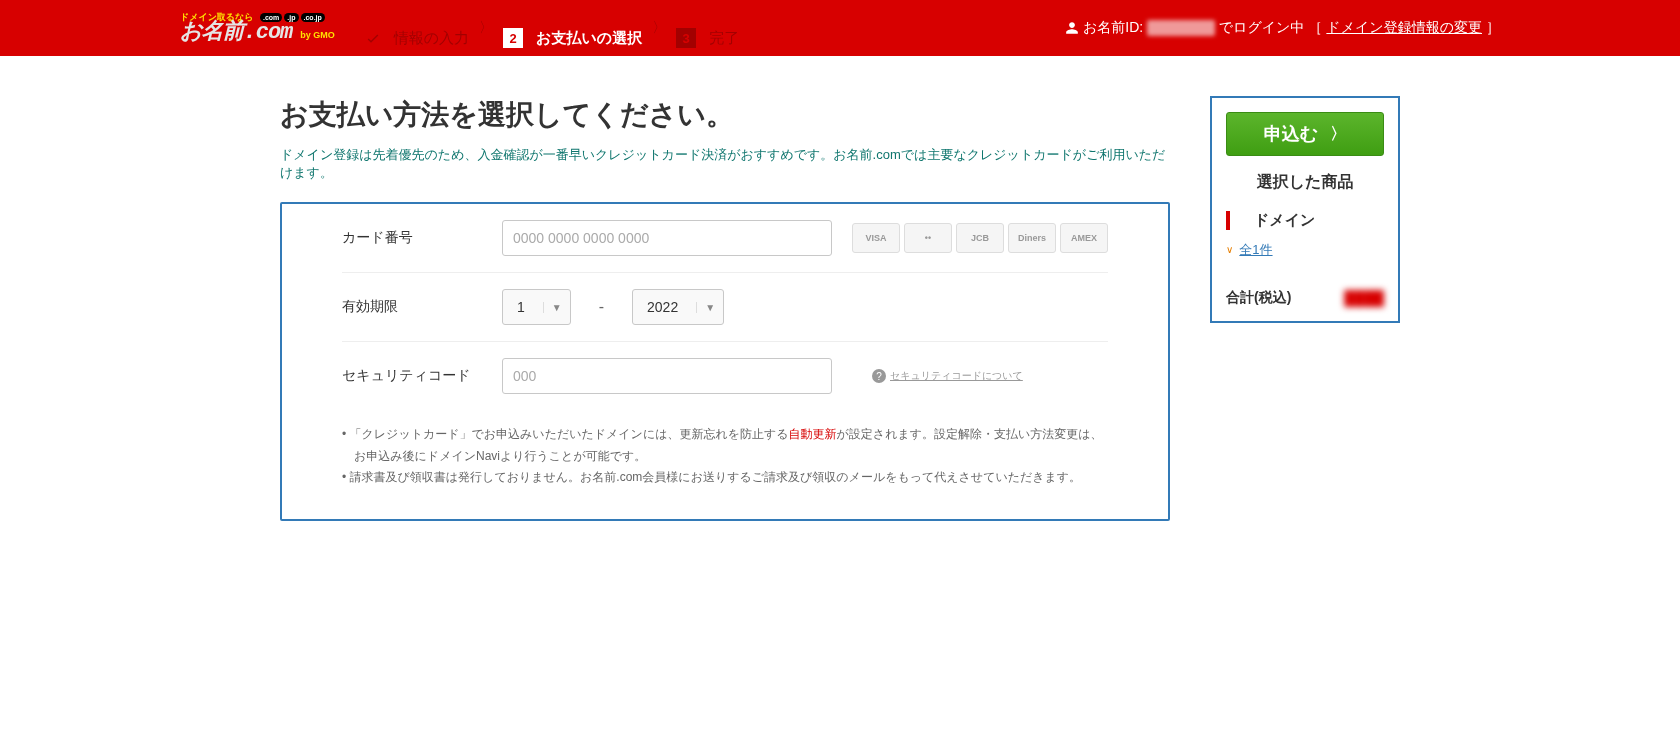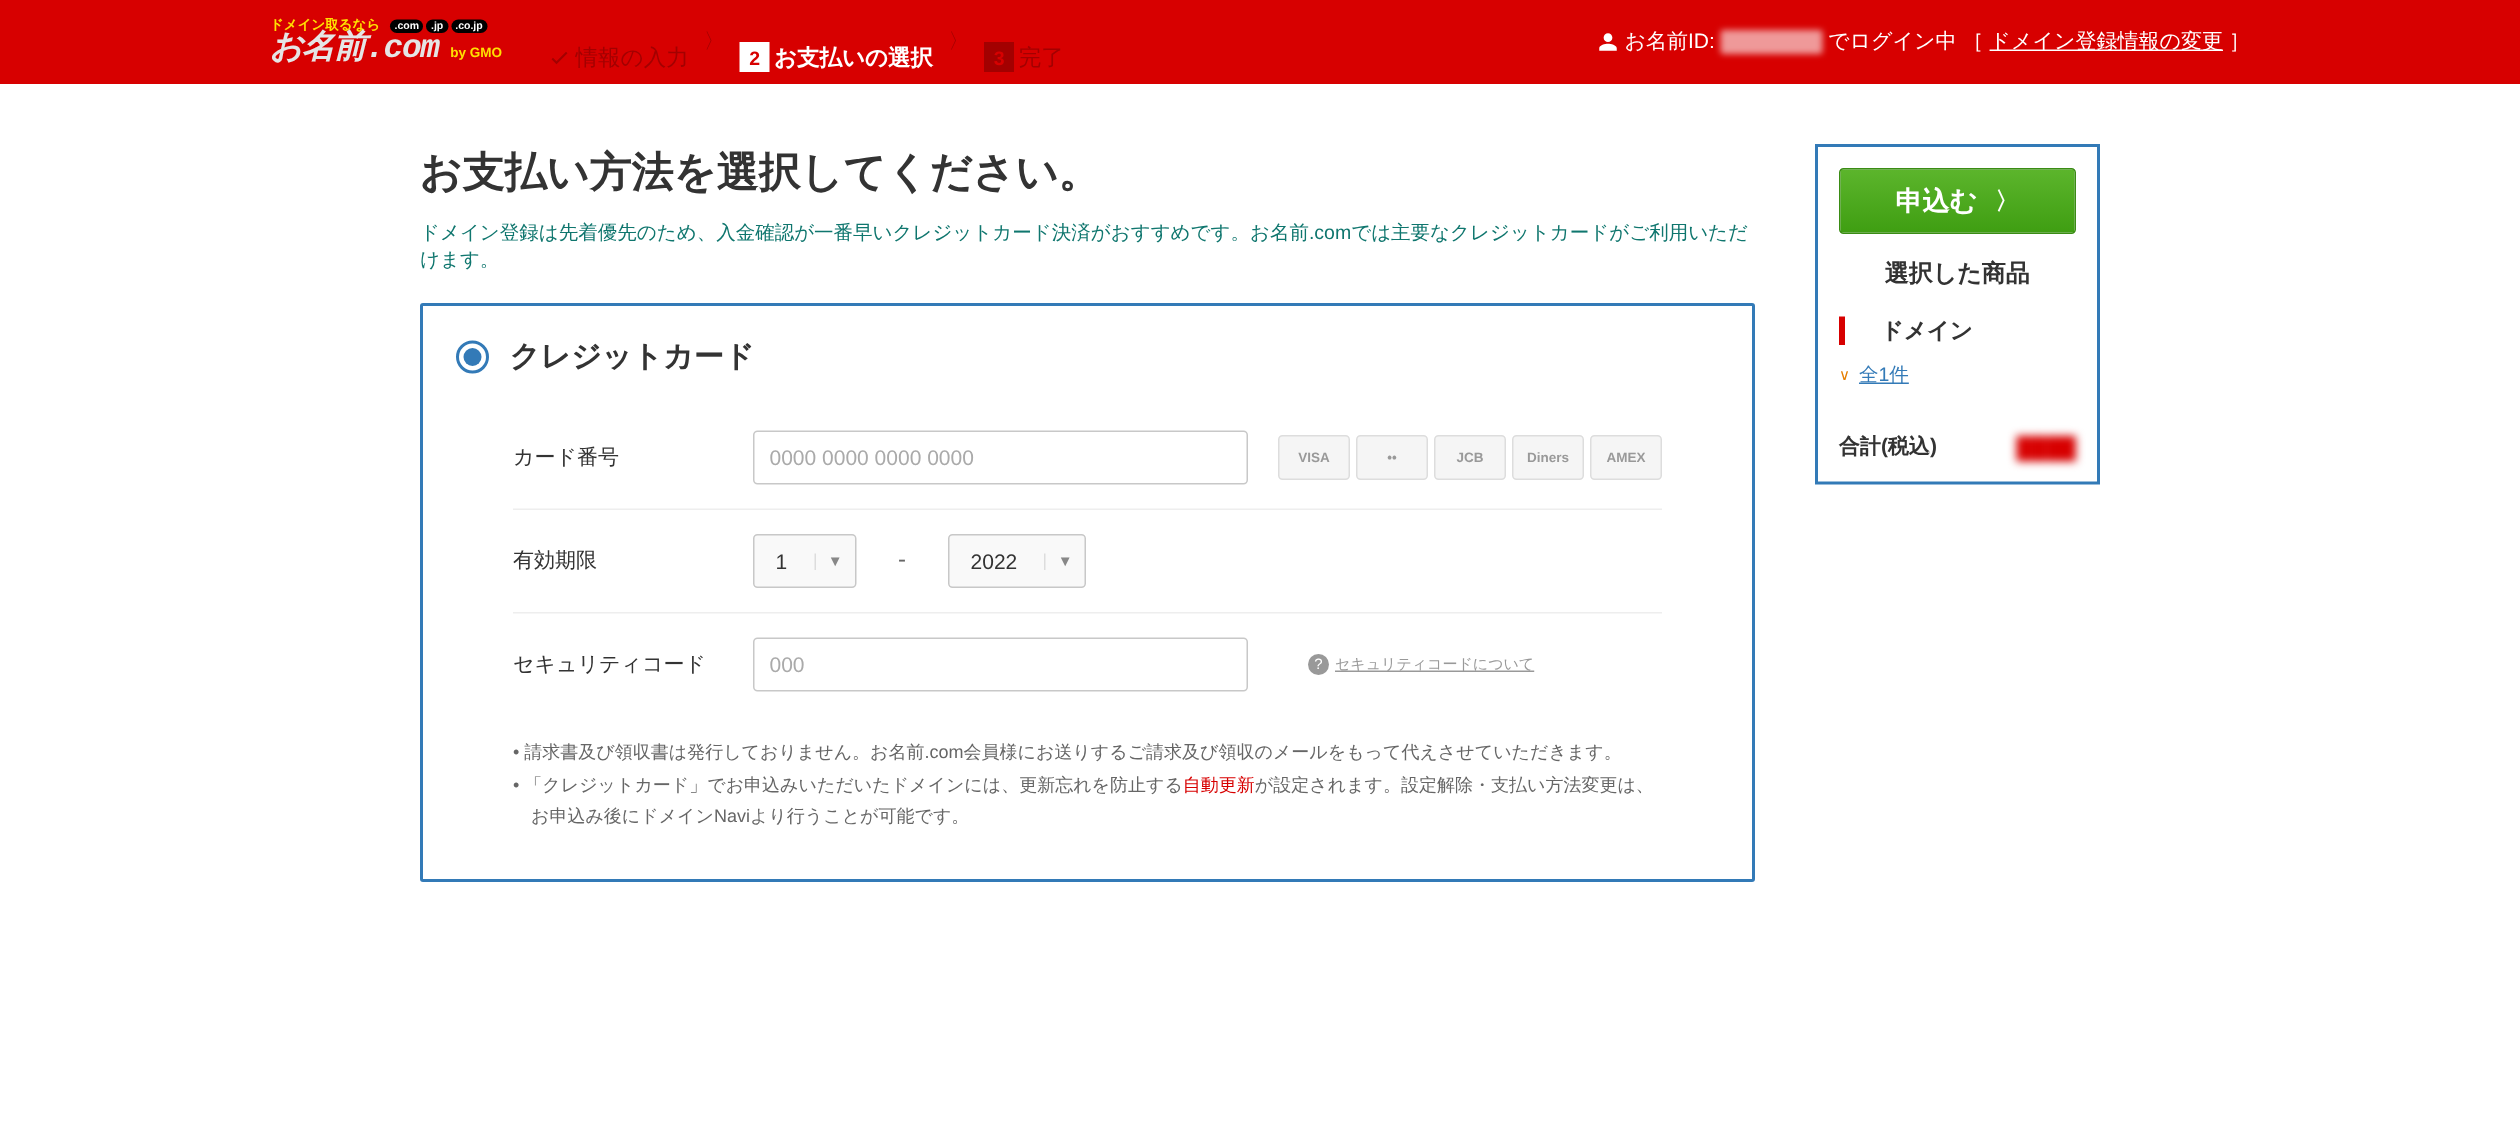--- a/index.html
+++ b/index.html
@@ -9,21 +9,21 @@
     .header { background: #d70000; height: 56px; display: flex; align-items: center; padding: 0 0; }
     .header-inner { width: 100%; max-width: 1360px; margin: 0 auto; display: flex; align-items: center; padding: 0 20px; }
     .logo-area { flex: 0 0 auto; margin-right: 30px; }
     .logo-tag { font-size: 9px; color: #ffe000; font-weight: bold; display: block; line-height: 1; }
     .logo-pills { display: inline-flex; gap: 2px; margin-left: 4px; }
     .logo-pill { background: #000; color: #fff; font-size: 7px; padding: 1px 3px; border-radius: 6px; }
     .logo-text { font-family: Liberation Mono, monospace; font-size: 22px; font-weight: 900; font-style: italic; color: #e5e5e5; letter-spacing: -1px; line-height: 1; }
     .logo-suffix { font-size: 9px; color: #ffe000; font-style: normal; font-weight: bold; margin-left: 4px; }
 
     .steps { display: flex; align-items: center; gap: 10px; flex: 1; }
-    .step { display: flex; align-items: center; gap: 3px; font-size: 15px; margin-top: 20px; }
+    .step { display: flex; align-items: center; gap: 13px; font-size: 15px; margin-top: 20px; }
     .step-check { width: 16px; height: 16px; color: #a30000; }
     .step-num { width: 20px; height: 20px; display: inline-flex; align-items: center; justify-content: center; font-weight: bold; font-size: 13px; }
     .step-num.active { background: #fff; color: #d70000; }
     .step-num.inactive { background: #a30000; color: #d70000; }
     .step-label.done { color: #a30000; }
     .step-label.active { color: #fff; font-weight: bold; }
     .step-chev { color: #a30000; }
 
     .user-area { display: flex; align-items: center; color: #fff; font-size: 14px; gap: 4px; }
     .user-icon { width: 14px; height: 14px; }
@@ -130,24 +130,20 @@
     </div>
   </div>
 </div>
 
 <div class="container">
   <div class="main">
     <h1 class="page-title">お支払い方法を選択してください。</h1>
     <p class="page-desc">ドメイン登録は先着優先のため、入金確認が一番早いクレジットカード決済がおすすめです。お名前.comでは主要なクレジットカードがご利用いただけます。</p>
 
     <div class="panel selected">
-      <div class="panel-head">
-        <span class="radio checked"></span>
-        <span class="panel-title">クレジットカード</span>
-      </div>
       <div class="panel-body">
         <div class="form-row">
           <div class="form-label">カード番号</div>
           <input type="text" class="form-input input-wide" placeholder="0000 0000 0000 0000" style="">
           <div class="card-brands">
             <div class="brand">VISA</div>
             <div class="brand">••</div>
             <div class="brand">JCB</div>
             <div class="brand">Diners</div>
             <div class="brand">AMEX</div>
@@ -164,24 +160,24 @@
             <span class="select-val">2022</span>
             <span class="select-arrow">▼</span>
           </span>
         </div>
         <div class="form-row">
           <div class="form-label">セキュリティコード</div>
           <input type="text" class="form-input input-sec" placeholder="000" style="">
           <a href="#" class="help-link">セキュリティコードについて</a>
         </div>
         <ul class="notes">
-          <li>請求書及び領収書は発行しておりません。お名前.com会員様にお送りするご請求及び領収のメールをもって代えさせていただきます。</li>
           <li>
             <span>「クレジットカード」でお申込みいただいたドメインには、更新忘れを防止する</span><span class="red">自動更新</span><span>が設定されます。設定解除・支払い方法変更は、お申込み後にドメインNaviより行うことが可能です。</span>
           </li>
+          <li>請求書及び領収書は発行しておりません。お名前.com会員様にお送りするご請求及び領収のメールをもって代えさせていただきます。</li>
         </ul>
       </div>
     </div>
 
 
     <div class="clear"></div>
   </div>
 
   <div class="sidebar">
     <button class="apply-btn">

